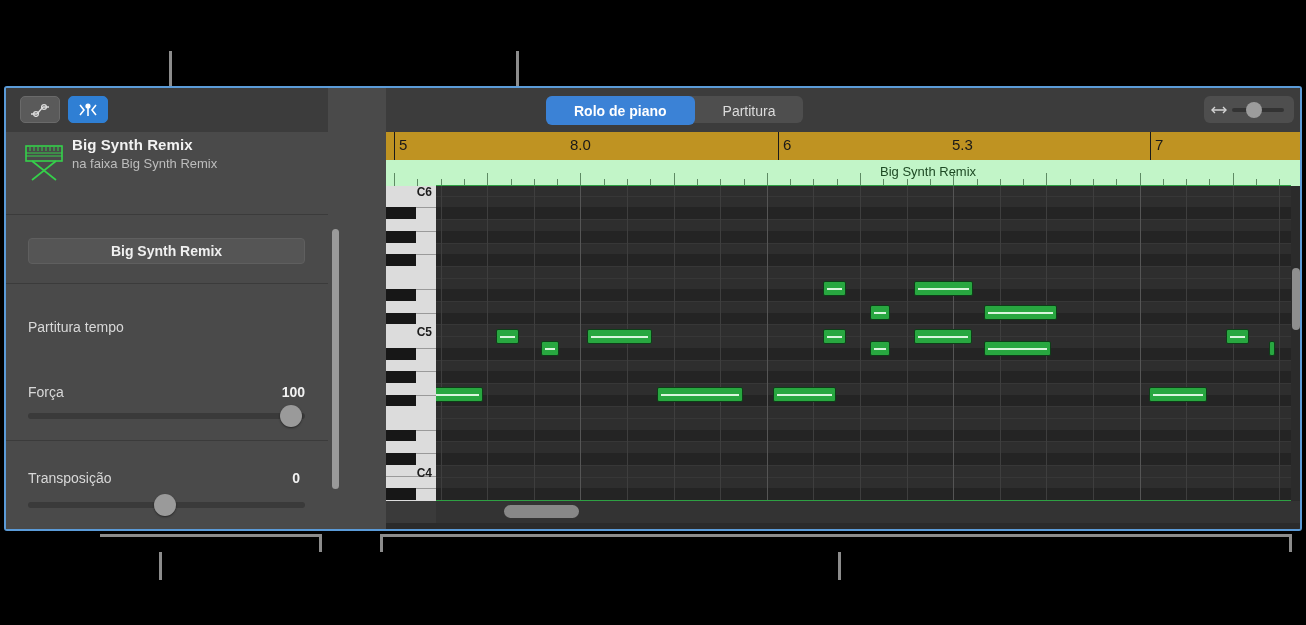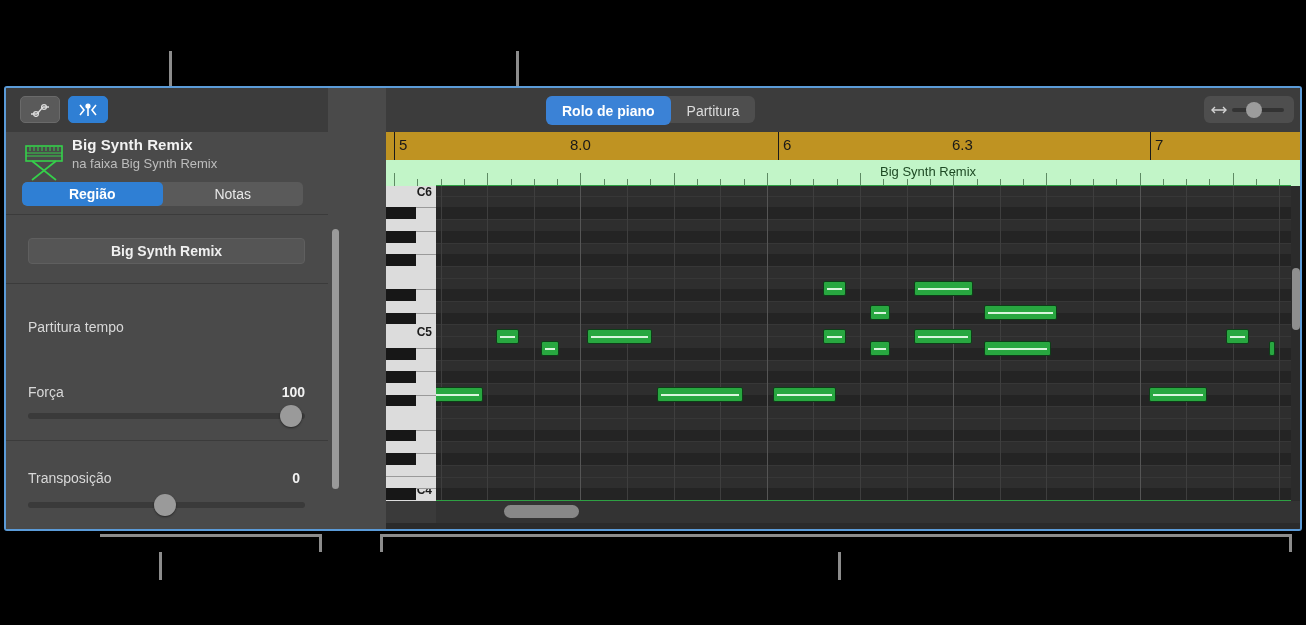--- a/index.html
+++ b/index.html
@@ -50,21 +50,21 @@
 
   #insp-scroll{position:absolute;left:326px;top:141px;width:7px;height:260px;background:#9a9a9a;border-radius:4px;}
 
   
   #gutter{position:absolute;left:322px;top:0;width:58px;height:441px;background:#4a4a4a;}
 
   
   #pr{position:absolute;left:380px;top:0;width:918px;height:441px;background:#2b2b2b;}
   #pr-toolbar{position:absolute;left:0;top:0;width:918px;height:44px;background:#3c3c3c;}
   #pr-tabs{position:absolute;left:160px;top:8px;height:27px;background:#4e4e4e;border-radius:6px;display:flex;}
-  .prtab{padding:0 16px;height:29px;display:flex;align-items:center;justify-content:center;font-size:14px;color:#dcdcdc;}
+  .prtab{padding:0 28px;height:29px;display:flex;align-items:center;justify-content:center;font-size:14px;color:#dcdcdc;}
   .prtab.sel{background:#3b82d6;color:#fff;border-radius:6px;font-weight:bold;}
   #zoomctl{position:absolute;right:10px;top:8px;width:90px;height:27px;background:#4e4e4e;border-radius:6px;}
   #zoom-track{position:absolute;left:28px;top:12px;width:52px;height:4px;background:#333;border-radius:2px;}
   #zoom-knob{position:absolute;left:42px;top:6px;width:16px;height:16px;border-radius:50%;background:#9c9c9c;}
 
   #ruler{position:absolute;left:0;top:44px;width:918px;height:28px;background:#bf9322;}
   .bar-tick{position:absolute;top:0;width:1px;height:28px;background:#1a1a1a;}
   .bar-lbl{position:absolute;top:4px;font-size:15px;color:#191919;}
 
   #regionbar{position:absolute;left:0;top:72px;width:918px;height:26px;background:#c2f5c8;border-bottom:1px solid #2b2b2b;}
@@ -150,24 +150,20 @@
               <line x1="28" y1="7" x2="28" y2="11"></line>
             <line x1="32" y1="7" x2="32" y2="11"></line>
               <line x1="36" y1="7" x2="36" y2="11"></line>
           </g>
           <line x1="10" y1="21" x2="34" y2="40" stroke="#35d14a" stroke-width="1.6"></line>
           <line x1="34" y1="21" x2="10" y2="40" stroke="#35d14a" stroke-width="1.6"></line>
         </svg>
         <div id="region-title">Big Synth Remix</div>
         <div id="region-sub">na faixa Big Synth Remix</div>
 
-        <div id="seg">
-          <div class="segbtn sel">Região</div>
-          <div class="segbtn">Notas</div>
-        </div>
       </div>
 
       <div id="insp-body">
         <div id="namefield">Big Synth Remix</div>
 
         <div class="hr" style="top:68px;"></div>
 
         <div class="lbl" style="left:22px;top:104px;">Partitura tempo</div>
 
         <div class="lbl" style="left:22px;top:169px;">Força</div>
@@ -205,21 +201,21 @@
           <div id="zoom-knob"></div>
         </div>
       </div>
 
       <div id="ruler">
           <div class="bar-tick" style="left: 8px;"></div>
           <div class="bar-lbl" style="left: 13px;">5</div>
           <div class="bar-lbl" style="left: 184px;">8.0</div>
           <div class="bar-tick" style="left: 392px;"></div>
           <div class="bar-lbl" style="left: 397px;">6</div>
-          <div class="bar-lbl" style="left: 566px;">6.3</div>
+          <div class="bar-lbl" style="left: 566px;">5.3</div>
           <div class="bar-tick" style="left: 764px;"></div>
           <div class="bar-lbl" style="left: 769px;">7</div>
         </div>
       <div id="regionbar">
         <div id="regionbar-name">Big Synth Remix</div>
       <div class="sub-tick" style="left: 8px; height: 13px;"></div>
           <div class="sub-tick" style="left: 31px; height: 7px;"></div>
           <div class="sub-tick" style="left: 55px; height: 7px;"></div>
           <div class="sub-tick" style="left: 78px; height: 7px;"></div>
           <div class="sub-tick" style="left: 101px; height: 13px;"></div>
@@ -280,21 +276,21 @@
           <div class="wkey" style="top: 173.5px; height: 12.7px;"></div>
           <div class="bkey" style="top: 185.2px; height: 12.7px;"></div>
           <div class="wkey" style="top: 196.9px; height: 12.7px;"></div>
           <div class="bkey" style="top: 208.6px; height: 12.7px;"></div>
           <div class="wkey" style="top: 220.3px; height: 12.7px;"></div>
           <div class="wkey" style="top: 232px; height: 12.7px;"></div>
           <div class="bkey" style="top: 243.7px; height: 12.7px;"></div>
           <div class="wkey" style="top: 255.4px; height: 12.7px;"></div>
           <div class="bkey" style="top: 267.1px; height: 12.7px;"></div>
           <div class="wkey" style="top: 278.8px; height: 12.7px;"></div>
-          <div class="knote" style="top: 297px;">C4</div>
+          <div class="knote" style="top: 280px;">C4</div>
           <div class="wkey" style="top: 290.5px; height: 12.7px;"></div>
           <div class="bkey" style="top: 302.2px; height: 12.7px;"></div>
           <div class="wkey" style="top: 313.9px; height: 12.7px;"></div>
         </div>
       <div id="grid-top-line"></div>
       <div id="grid">
           <div class="rowline" style="top: 9.7px;"></div>
           <div class="rowline" style="top: 21.4px;"></div>
           <div class="rowband" style="top: 21.4px; height: 12.7px;"></div>
           <div class="rowline" style="top: 33.1px;"></div>

